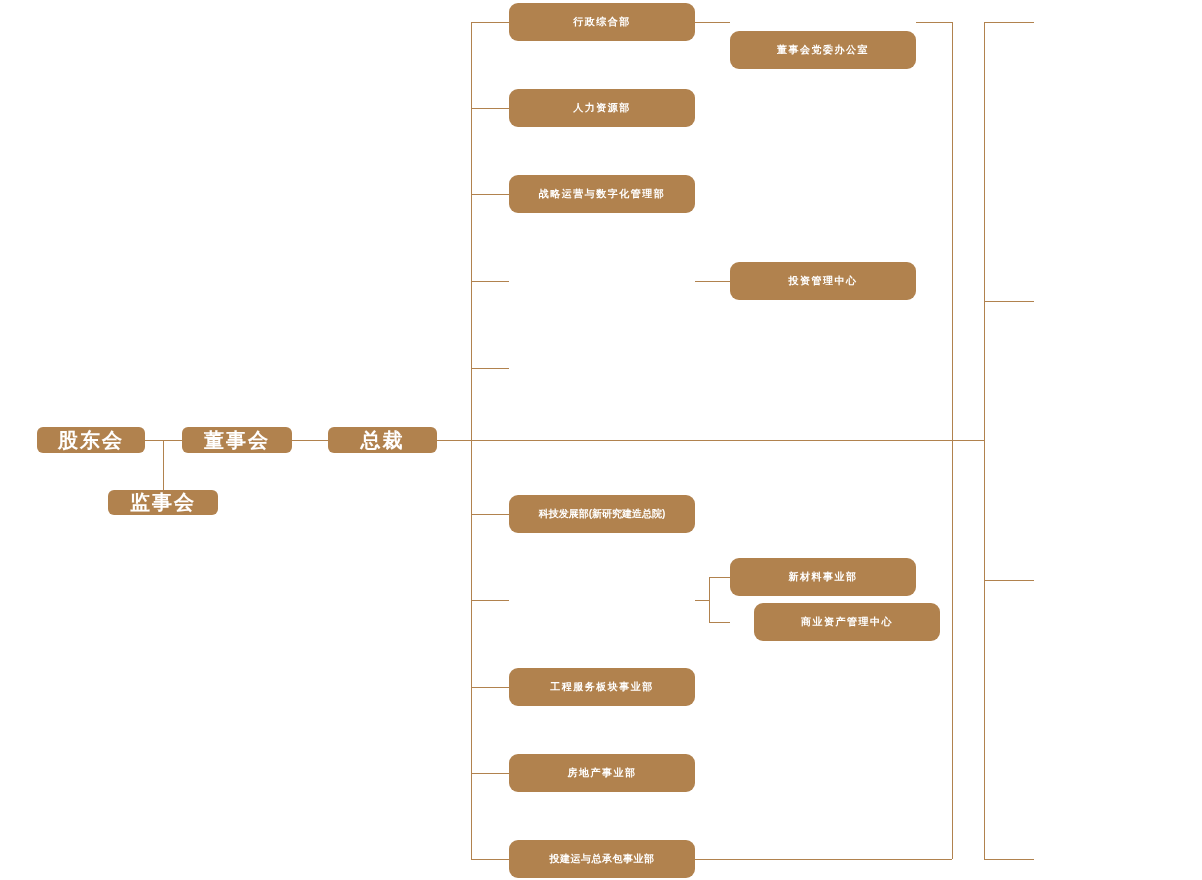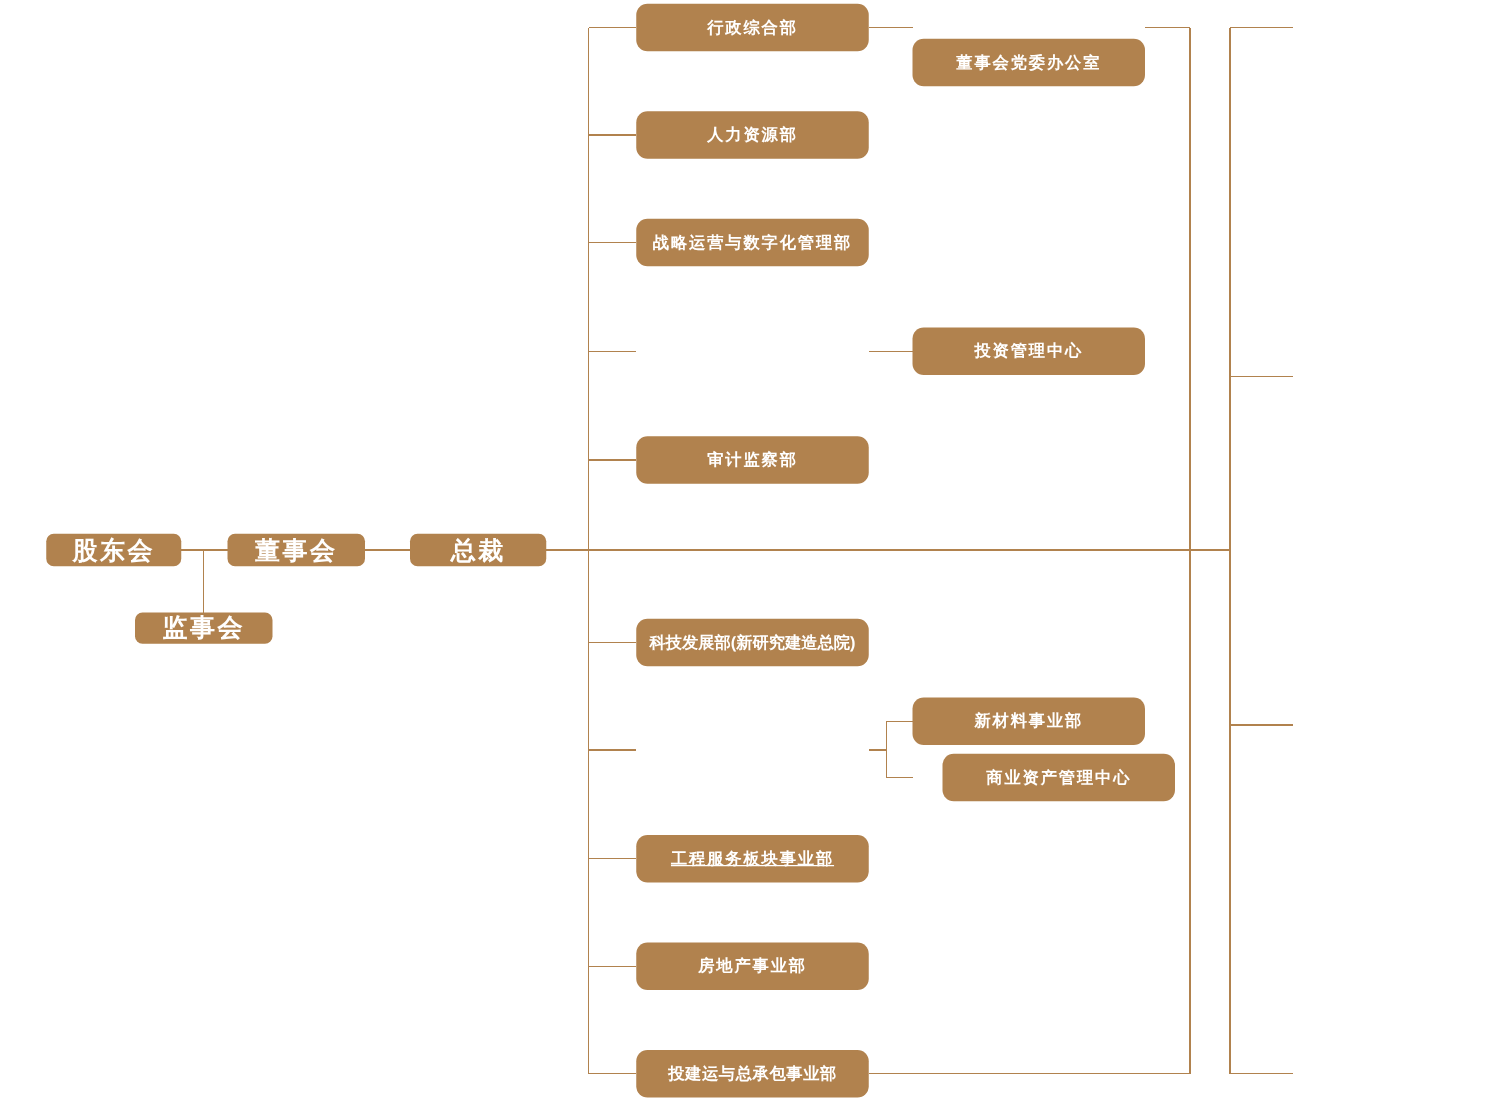--- a/index.html
+++ b/index.html
@@ -29,21 +29,21 @@
   }
   .node {
     position: absolute;
     box-sizing: border-box;
     display: flex;
     align-items: center;
     justify-content: center;
     background: var(--node-fill, #B1824E);
     color: var(--node-text, #ffffff);
     border-radius: 9px;
-    font-size: 13px;
+    font-size: 10px;
     font-weight: bold;
     letter-spacing: 1.5px;
     white-space: nowrap;
     text-align: center;
   }
   .node.sm {
     border-radius: 6px;
     font-size: 20px;
     letter-spacing: 2px;
   }
@@ -92,23 +92,22 @@
   </svg>
 
   <div class="node sm" style="left:37px;  top:427px; width:108px; height:26px;">股东会</div>
   <div class="node sm" style="left:182px; top:427px; width:110px; height:26px;">董事会</div>
   <div class="node sm" style="left:328px; top:427px; width:109px; height:26px;">总裁</div>
   <div class="node sm" style="left:108px; top:490px; width:110px; height:25px;">监事会</div>
 
   <div class="node" style="left:509px; top:3px;   width:186px; height:38px;">行政综合部</div>
   <div class="node" style="left:509px; top:89px;  width:186px; height:38px;">人力资源部</div>
   <div class="node" style="left:509px; top:175px; width:186px; height:38px;">战略运营与数字化管理部</div>
-  <div class="node" style="left:509px; top:349px; width:186px; height:38px;">审计监察部</div>
   <div class="node" style="left:509px; top:495px; width:186px; height:38px; letter-spacing:0;">科技发展部(新研究建造总院)</div>
-  <div class="node" style="left:509px; top:668px; width:186px; height:38px;text-decoration:underline;">工程服务板块事业部</div>
+  <div class="node" style="left:509px; top:668px; width:186px; height:38px;">工程服务板块事业部</div>
   <div class="node" style="left:509px; top:754px; width:186px; height:38px;">房地产事业部</div>
   <div class="node" style="left:509px; top:840px; width:186px; height:38px; letter-spacing:0.5px;">投建运与总承包事业部</div>
 
   <div class="node" style="left:730px; top:3px;   width:186px; height:38px;margin-top:28px;">董事会党委办公室</div>
   <div class="node" style="left:730px; top:262px; width:186px; height:38px;">投资管理中心</div>
   <div class="node" style="left:730px; top:558px; width:186px; height:38px;">新材料事业部</div>
   <div class="node" style="left:730px; top:603px; width:186px; height:38px;margin-left:24px;">商业资产管理中心</div>
 
 </div>
 

